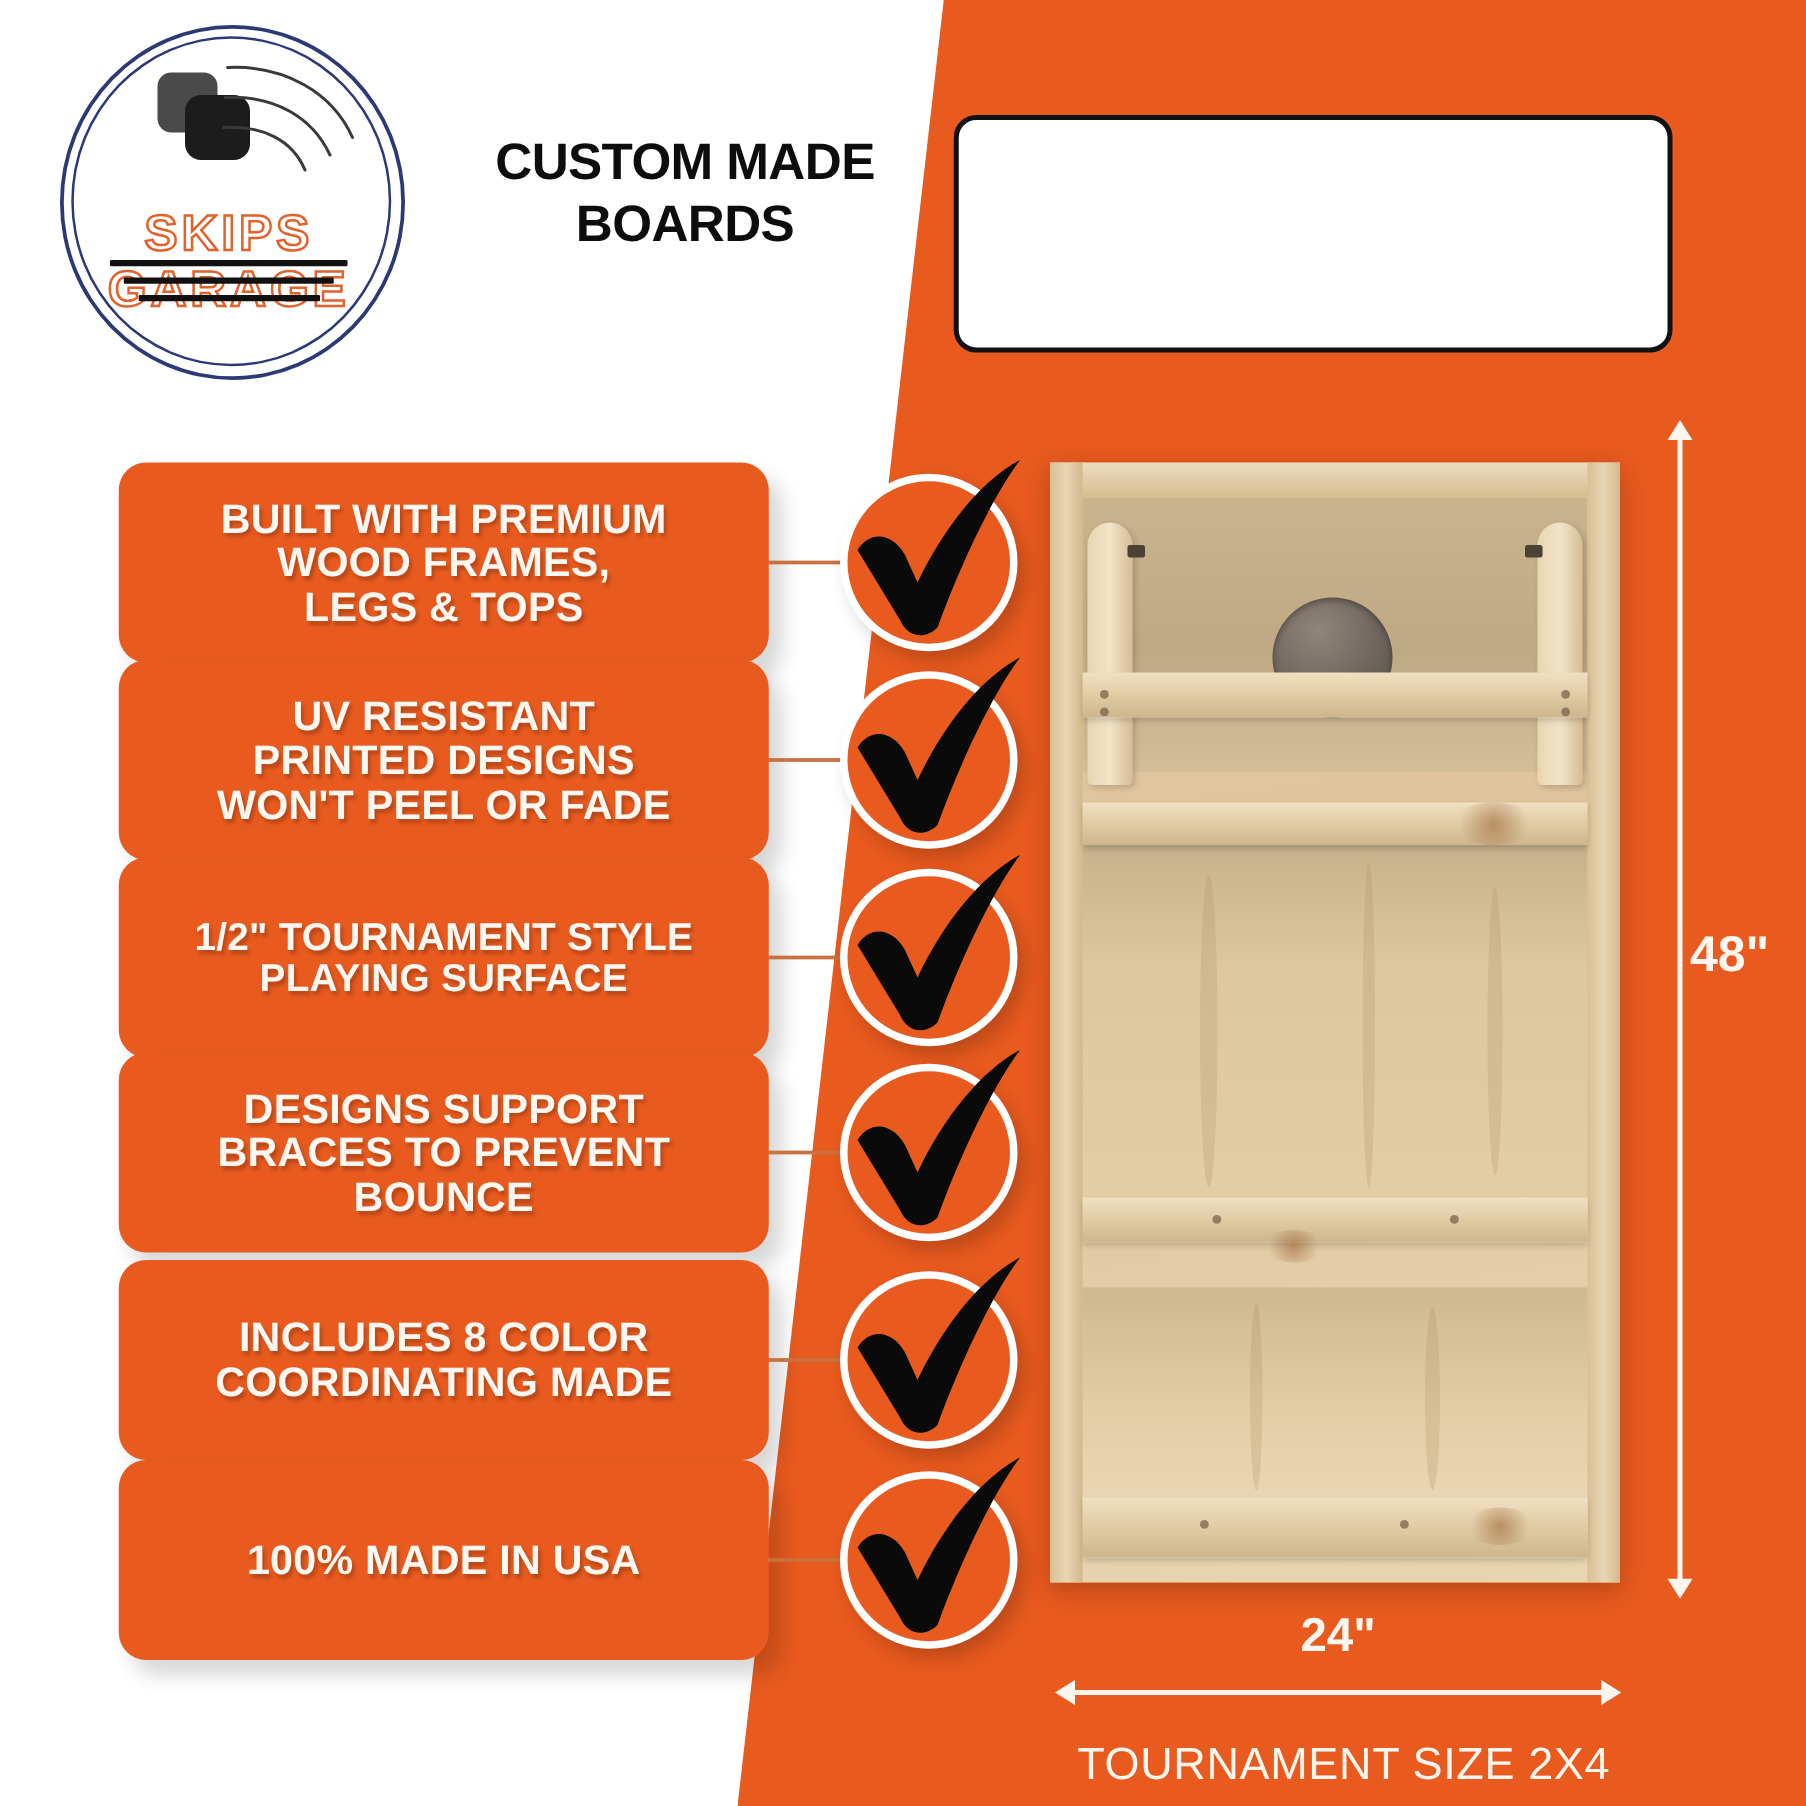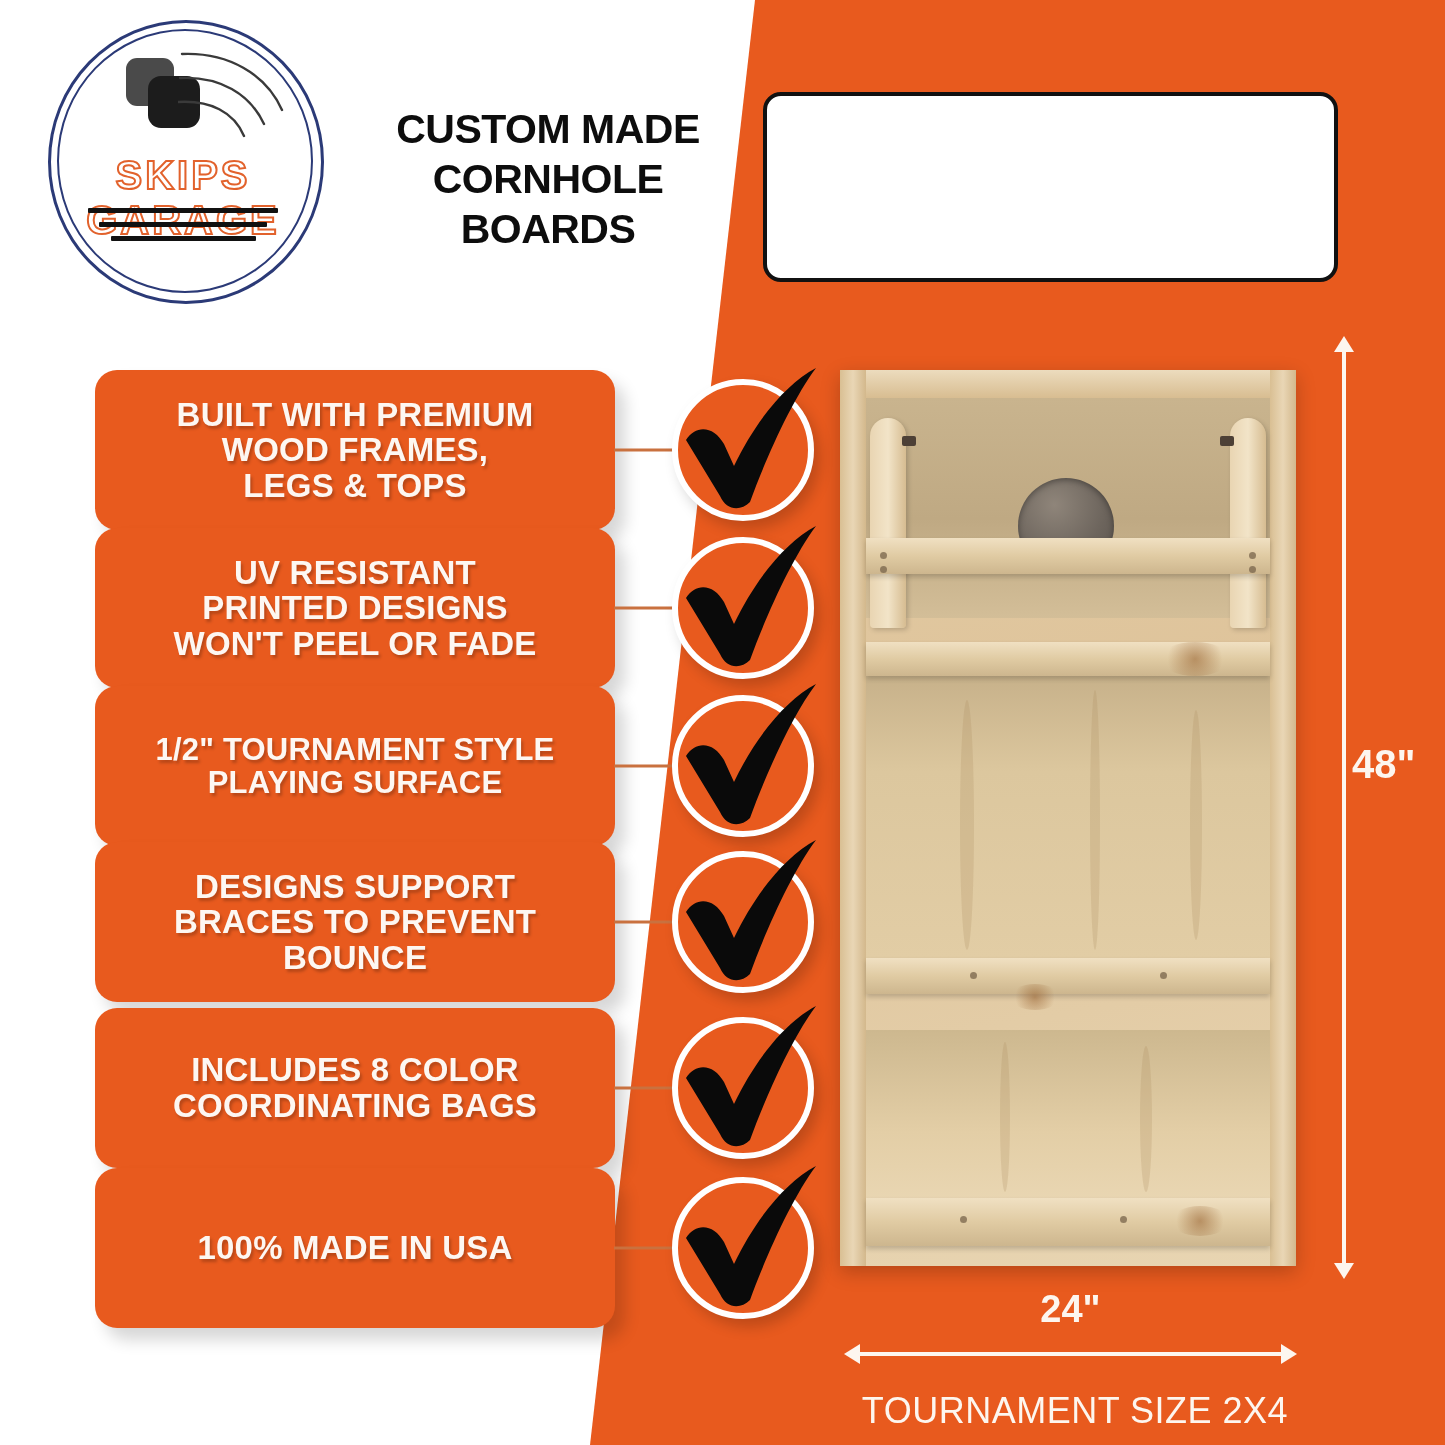--- a/index.html
+++ b/index.html
@@ -62,21 +62,21 @@
     border-radius: 13px;
   }
   .logo-arcs {
     position: absolute;
     left: 160px; top: 40px;
     width: 120px; height: 90px;
   }
 
   .logo-word {
     position: absolute;
-    left: 0; top: 145px;
+    left: 0; top: 157px;
     width: 330px;
     text-align: center;
     font-family: "Liberation Sans Narrow", "Liberation Sans", sans-serif;
     font-weight: 700;
     font-size: 40px;
     letter-spacing: 3px;
     color: transparent;
     -webkit-text-stroke: 2px #E2622C;
     text-shadow: none;
   }
@@ -399,21 +399,20 @@
     <div class="logo-word">SKIPS GARAGE</div>
     <div class="logo-lines">
       <div class="logo-line l1"></div>
       <div class="logo-line l2"></div>
       <div class="logo-line l3"></div>
     </div>
   </div>
 
   <div class="headline">
     <div>CUSTOM MADE</div>
-    <div>CORNHOLE</div>
     <div>BOARDS</div>
   </div>
 
   <div class="features-box">
   </div>
 
   <div class="feature-row" style="top:370px;">
     <div class="pill">
       <div class="pill-text">
         <div>BUILT WITH PREMIUM</div>
@@ -469,21 +468,21 @@
     <div class="check-circle"></div>
     <svg class="check-mark" viewBox="0 0 165 165">
       <path d="M22 78 C 32 62, 50 64, 60 82 L 70 104 C 92 58, 122 22, 152 6 C 128 38, 102 96, 86 140 C 76 150, 62 148, 56 134 Z" fill="#0a0a0a"></path>
     </svg>
   </div>
 
   <div class="feature-row" style="top:1008px;">
     <div class="pill">
       <div class="pill-text">
         <div>INCLUDES 8 COLOR</div>
-        <div>COORDINATING BAGS</div>
+        <div>COORDINATING MADE</div>
       </div>
     </div>
     <div class="connector"></div>
     <div class="check-circle"></div>
     <svg class="check-mark" viewBox="0 0 165 165">
       <path d="M22 78 C 32 62, 50 64, 60 82 L 70 104 C 92 58, 122 22, 152 6 C 128 38, 102 96, 86 140 C 76 150, 62 148, 56 134 Z" fill="#0a0a0a"></path>
     </svg>
   </div>
 
   <div class="feature-row" style="top:1168px;">

